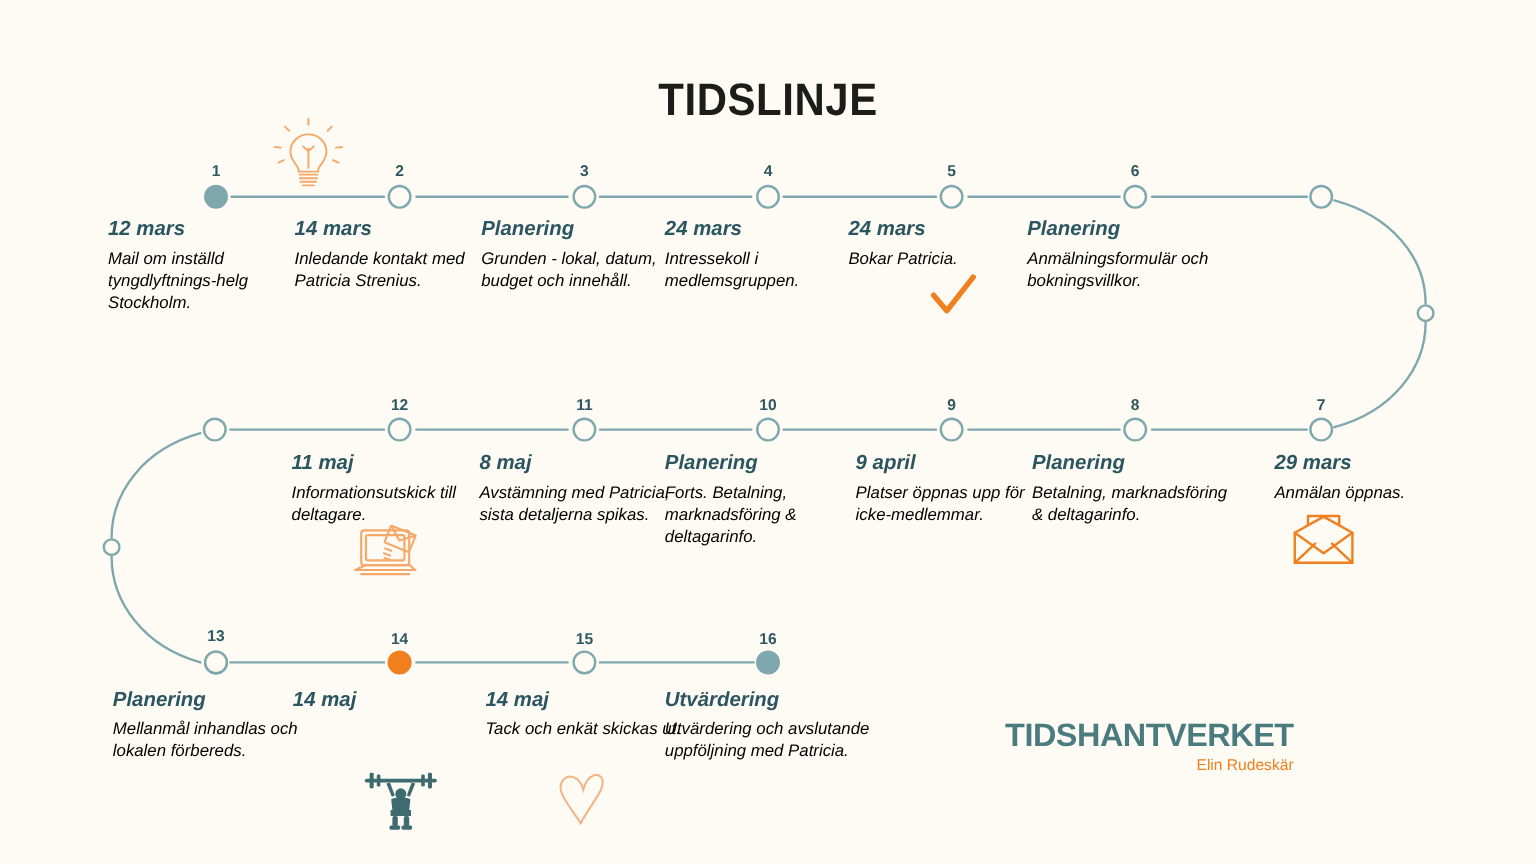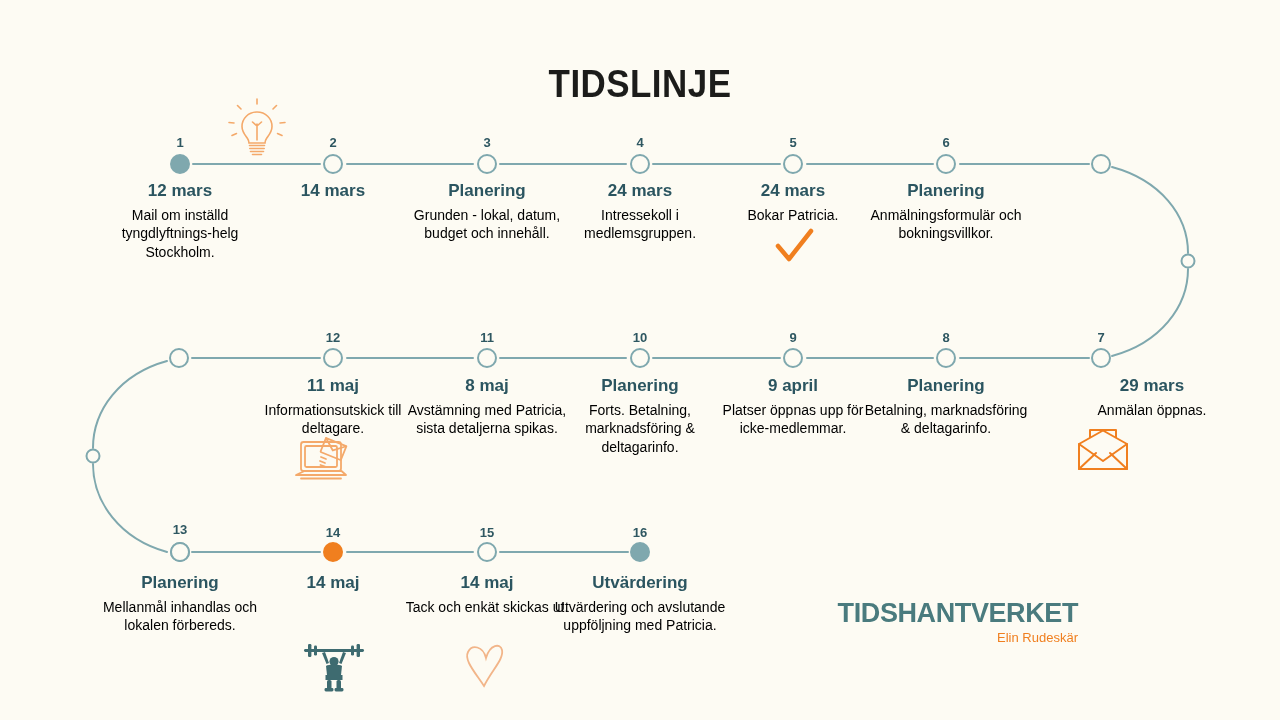--- a/index.html
+++ b/index.html
@@ -36,21 +36,21 @@
   .node.filled-orange{background:#F07F1F;border-color:#F07F1F;}
   .node.small{width:15px;height:15px;border-width:2px;}
 
   .num{
     position:absolute;transform:translate(-50%,0);
     font-size:13px;font-weight:bold;color:#2E5761;
     text-align:center;
   }
   .block{
     position:absolute;transform:translateX(-50%);
-    text-align:center;
+    font-style:italic;
   }
   .blk-title{
     font-size:17px;font-weight:bold;color:#2B5560;
     line-height:1.15;margin:0 0 5px 0;white-space:nowrap;
   }
   .blk-desc{
     font-size:14px;color:#000000;line-height:1.35;margin:0;
   }
 
   
@@ -122,20 +122,21 @@
       <path d="M30 14 C38.5 14 45 20.5 45 28.5 C45 34 41.5 37.5 39.5 40.5 C38.3 42.3 38 43.5 38 45 L22 45 C22 43.5 21.7 42.3 20.5 40.5 C18.5 37.5 15 34 15 28.5 C15 20.5 21.5 14 30 14 Z"></path>
       <path d="M22.5 47.5 L37.5 47.5 M22.8 50.5 L37.2 50.5 M23.5 53.5 L36.5 53.5 M25.5 56.5 L34.5 56.5"></path>
       <path d="M30 26 L30 42 M30 28 L25.5 24 M30 28 L34.5 24"></path>
       <path d="M30 6 L30 1 M14 11 L10.5 7.5 M46 11 L49.5 7.5 M7 25 L2 24.5 M53 25 L58 24.5 M9.5 35.5 L5 37.5 M50.5 35.5 L55 37.5"></path>
     </svg>
   </div>
   <div class="num" style="left:333px;top:135px;">2</div>
   <div class="node" style="left:333px;top:164px;"></div>
   <div class="block" style="left:333px;top:181px;width:175px;">
     <p class="blk-title">14 mars</p>
+    <p class="blk-desc">Inledande kontakt med Patricia Strenius.</p>
   </div>
 
   <div class="num" style="left:487px;top:135px;">3</div>
   <div class="node" style="left:487px;top:164px;"></div>
   <div class="block" style="left:487px;top:181px;width:172px;">
     <p class="blk-title">Planering</p>
     <p class="blk-desc">Grunden - lokal, datum, budget och innehåll.</p>
   </div>
 
   <div class="num" style="left:640px;top:135px;">4</div>

